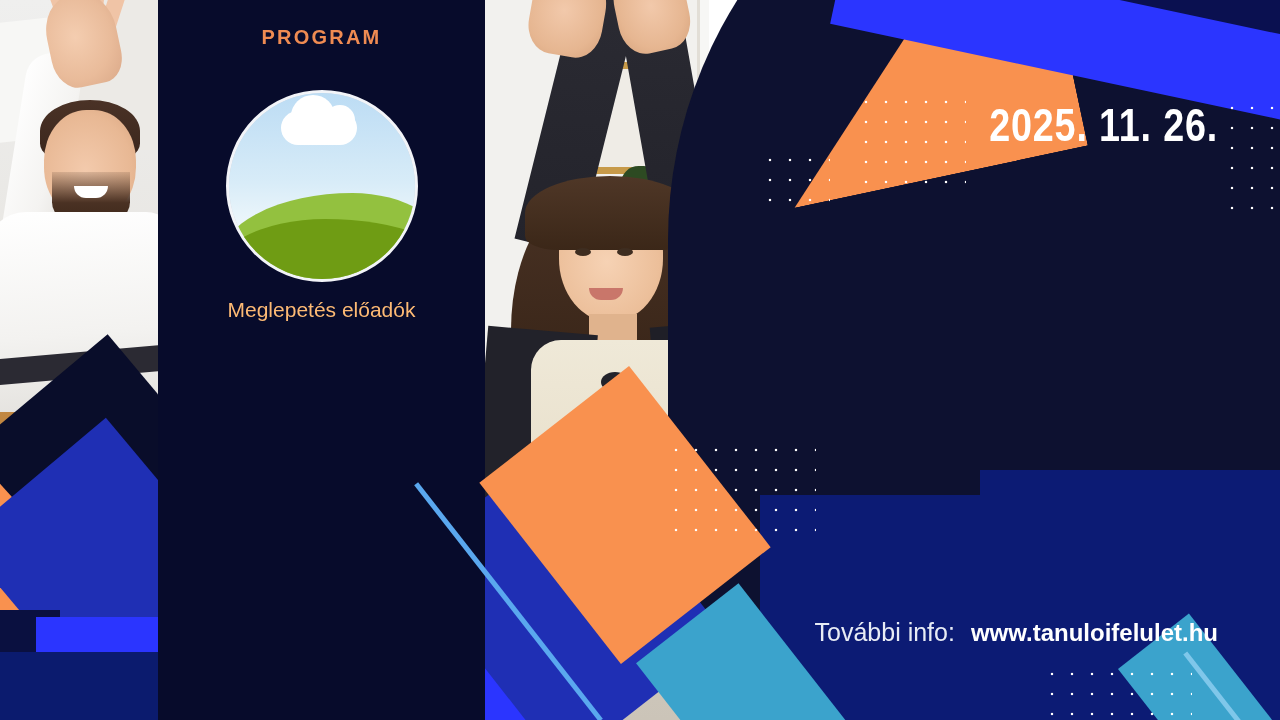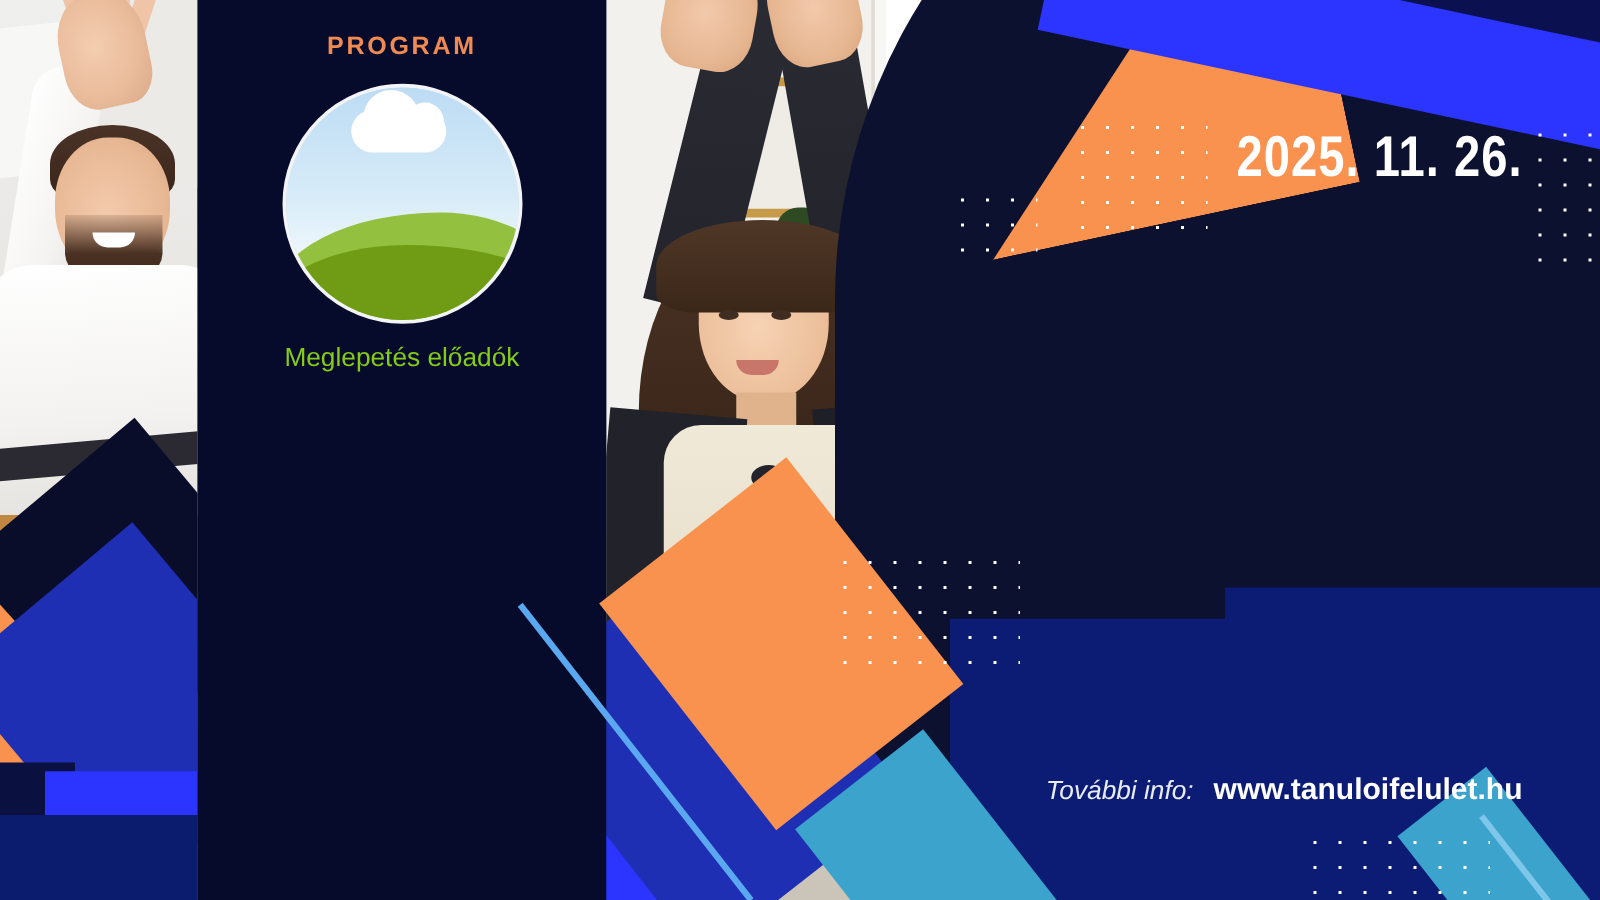--- a/index.html
+++ b/index.html
@@ -68,21 +68,21 @@
   .pl-blue1 { position:absolute; left:12px; top:452px; width:190px; height:230px; background:#1f2fb4; transform:rotate(-40deg); }
   .pl-line1 { position:absolute; left:-6px; top:500px; width:5px; height:240px; background:#5aa8ef; transform:rotate(-38deg); }
   .pl-navy2 { position:absolute; left:-60px; top:610px; width:120px; height:60px; background:#0a1040; }
   .pl-brightblue { position:absolute; left:36px; top:617px; width:150px; height:36px; background:#2b35ff; }
   .pl-deepblue { position:absolute; left:-20px; top:652px; width:200px; height:80px; background:#0b1b6e; }
 
   
   .sidebar {
     position:absolute; left:158px; top:0; width:327px; height:720px;
     background:#070b2b; z-index:6;
-    display:flex; flex-direction:column; align-items:center;
+    display:flex; flex-direction:column; align-items:center;gap:23px;
   }
   .program-label {
     margin-top:26px; color:#ef8b52; font-weight:bold; font-size:20px;
     letter-spacing:2.2px;
   }
   .speaker { display:flex; flex-direction:column; align-items:center; }
   .speaker.one { margin-top:18px; }
   .speaker.two { margin-top:58px; }
 
   .avatar {
@@ -111,21 +111,21 @@
   .av-mouth { position:absolute; left:82px; top:100px; width:32px; height:6px; background:#9b6a55; border-radius:0 0 12px 12px; }
   .av-stubble { position:absolute; left:60px; top:86px; width:76px; height:42px;
     background:linear-gradient(180deg,rgba(100,80,62,.12) 0%, rgba(90,72,56,.34) 100%); border-radius:0 0 44% 44%; }
   .av-neck { position:absolute; left:76px; top:112px; width:44px; height:34px; background:#cfa47e; }
   .av-shirt { position:absolute; left:52px; top:132px; width:96px; height:70px; background:#f2f3f5; transform:skewY(-2deg); }
   .av-jacket-l { position:absolute; left:6px; top:130px; width:86px; height:70px; background:#1d3050; transform:rotate(8deg); }
   .av-jacket-r { position:absolute; left:104px; top:126px; width:96px; height:76px; background:#27456e; transform:rotate(-8deg); }
   .av-lapel { position:absolute; left:92px; top:136px; width:26px; height:62px; background:#1f3558; transform:rotate(-12deg); }
 
   .sp-name { margin-top:16px; font-size:21px; color:#ef8b52; }
-  .sp-name.plain { color:#84cc16; }
+  .sp-name.plain { color:#fdba74; }
   .sp-role { margin-top:8px; font-size:17px; color:#eef1f6; }
 
   
   .photo-center { position:absolute; left:485px; top:0; width:795px; height:720px; overflow:hidden; }
   .pc-room { position:absolute; inset:0; background:linear-gradient(170deg,#f0efec 0%, #e9e7e3 50%, #ddd9d2 100%); }
   .pc-wall { position:absolute; left:0; top:0; width:795px; height:430px; background:#f2f1ee; }
   .pc-window {
     position:absolute; left:215px; top:-10px; width:140px; height:200px;
     background:#ffffff; border:9px solid #f7f7f5; box-shadow:0 0 0 3px #e2ded6;
   }
@@ -266,21 +266,21 @@
     letter-spacing:-1px; transform:scaleX(.86); transform-origin:right center;
     white-space:nowrap;
   }
   .t1 { font-size:92px; }
   .t2 { font-size:92px; }
   .t3 { font-size:92px; }
   .info-row {
     position:absolute; right:62px; top:618px; display:flex; align-items:baseline; gap:16px;
     white-space:nowrap;
   }
-  .info-label { color:#e8ecf5; font-size:21px;font-style:italic; }
+  .info-label { color:#e8ecf5; font-size:25px; }
   .info-url { color:#ffffff; font-size:24px; font-weight:bold;text-align:right; }
 </style>
 </head>
 <body>
 
 <div class="stage">
 
   <div class="photo-left">
     <div class="pl-room"></div>
     <div class="pl-winA"></div>

